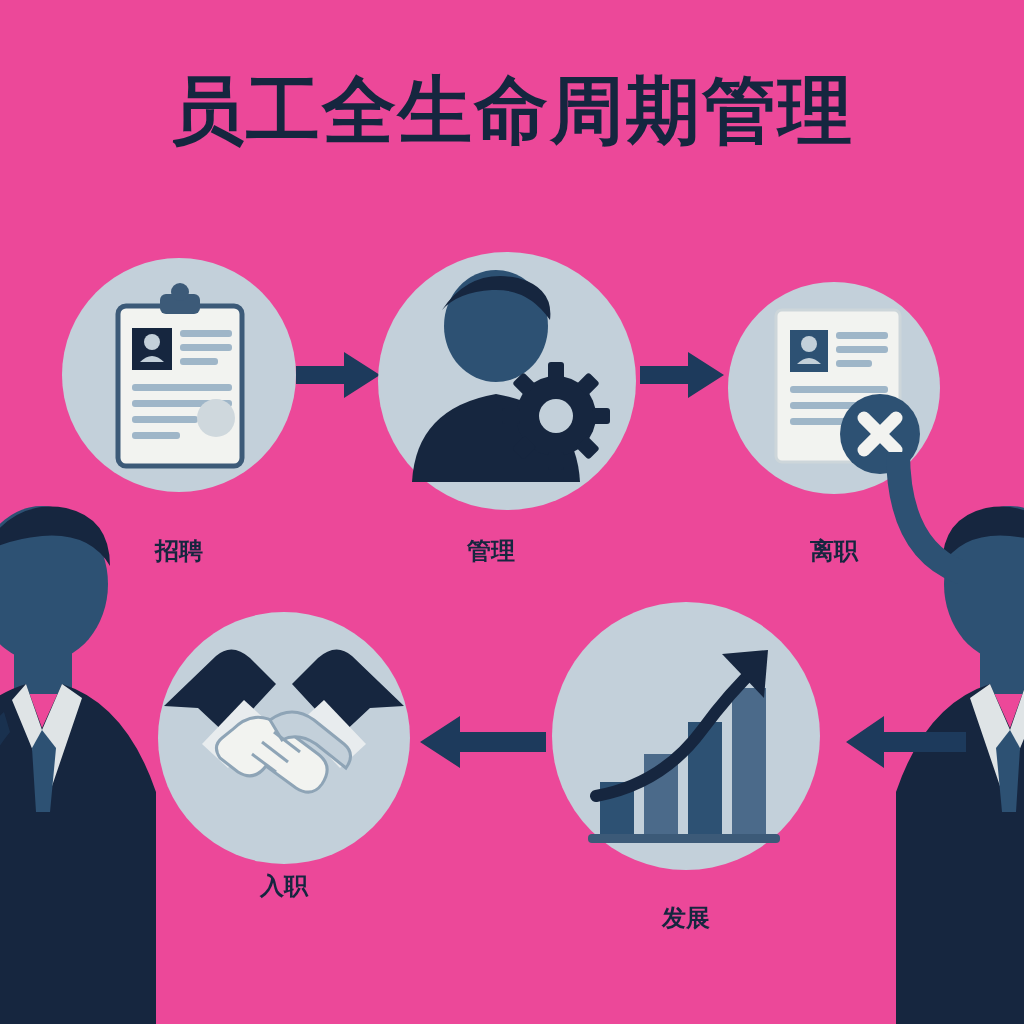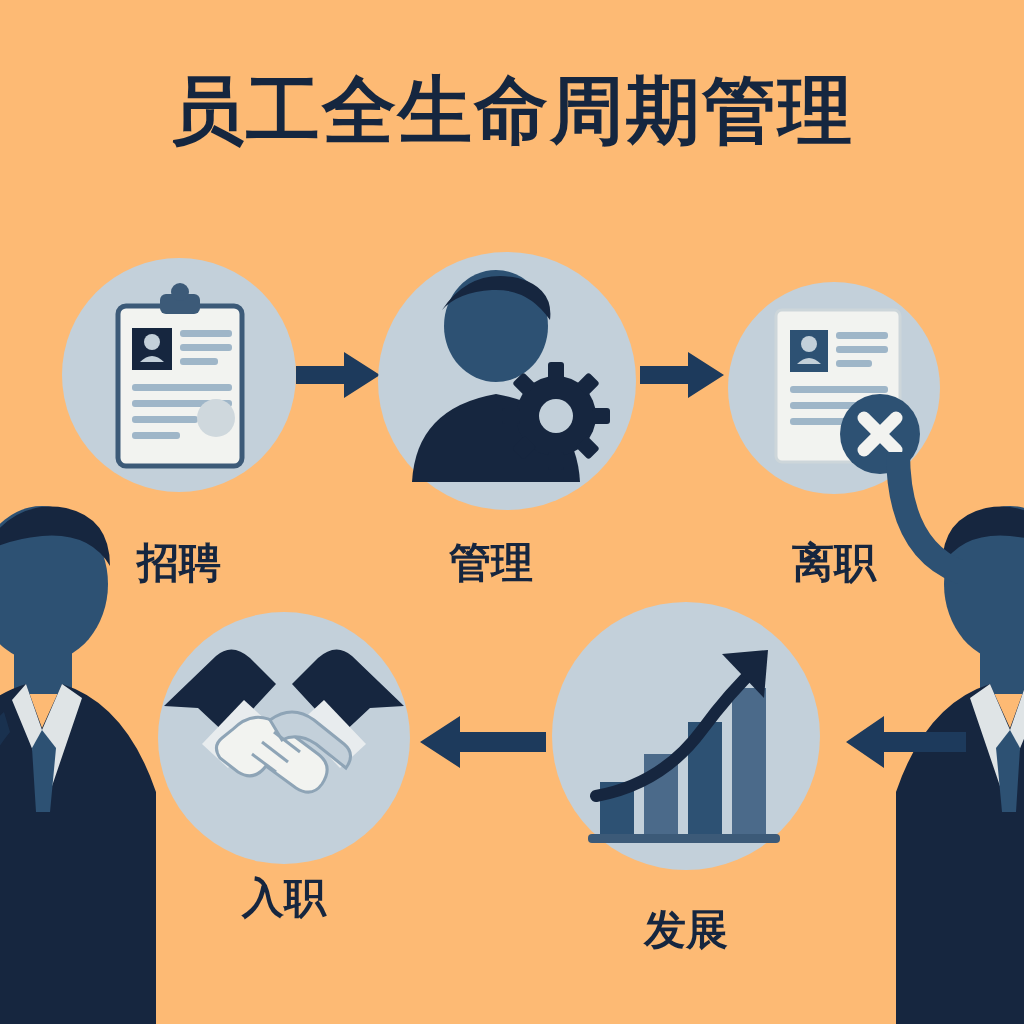--- a/index.html
+++ b/index.html
@@ -10,21 +10,21 @@
     width: 1024px;
     height: 1024px;
     background: #f4f3ee;
     font-family: "Liberation Sans", sans-serif;
     overflow: hidden;
   }
   .canvas {
     position: relative;
     width: 1024px;
     height: 1024px;
-    background: #fdba74;
+    background: #ec4899;
   }
   
   .title {
     position: absolute;
     top: 62px;
     left: 0;
     width: 1024px;
     text-align: center;
     font-size: 74px;
     font-weight: bold;
@@ -38,21 +38,21 @@
     position: absolute;
   }
   .circle {
     position: absolute;
     border-radius: 50%;
     background: #c3d0da;
   }
   .node-label {
     position: absolute;
     text-align: center;
-    font-size: 42px;
+    font-size: 24px;
     font-weight: bold;
     color: #16263f;
     font-family: "DejaVu Sans", sans-serif;
     white-space: nowrap;
   }
   
   .arrow {
     position: absolute;
   }
   

